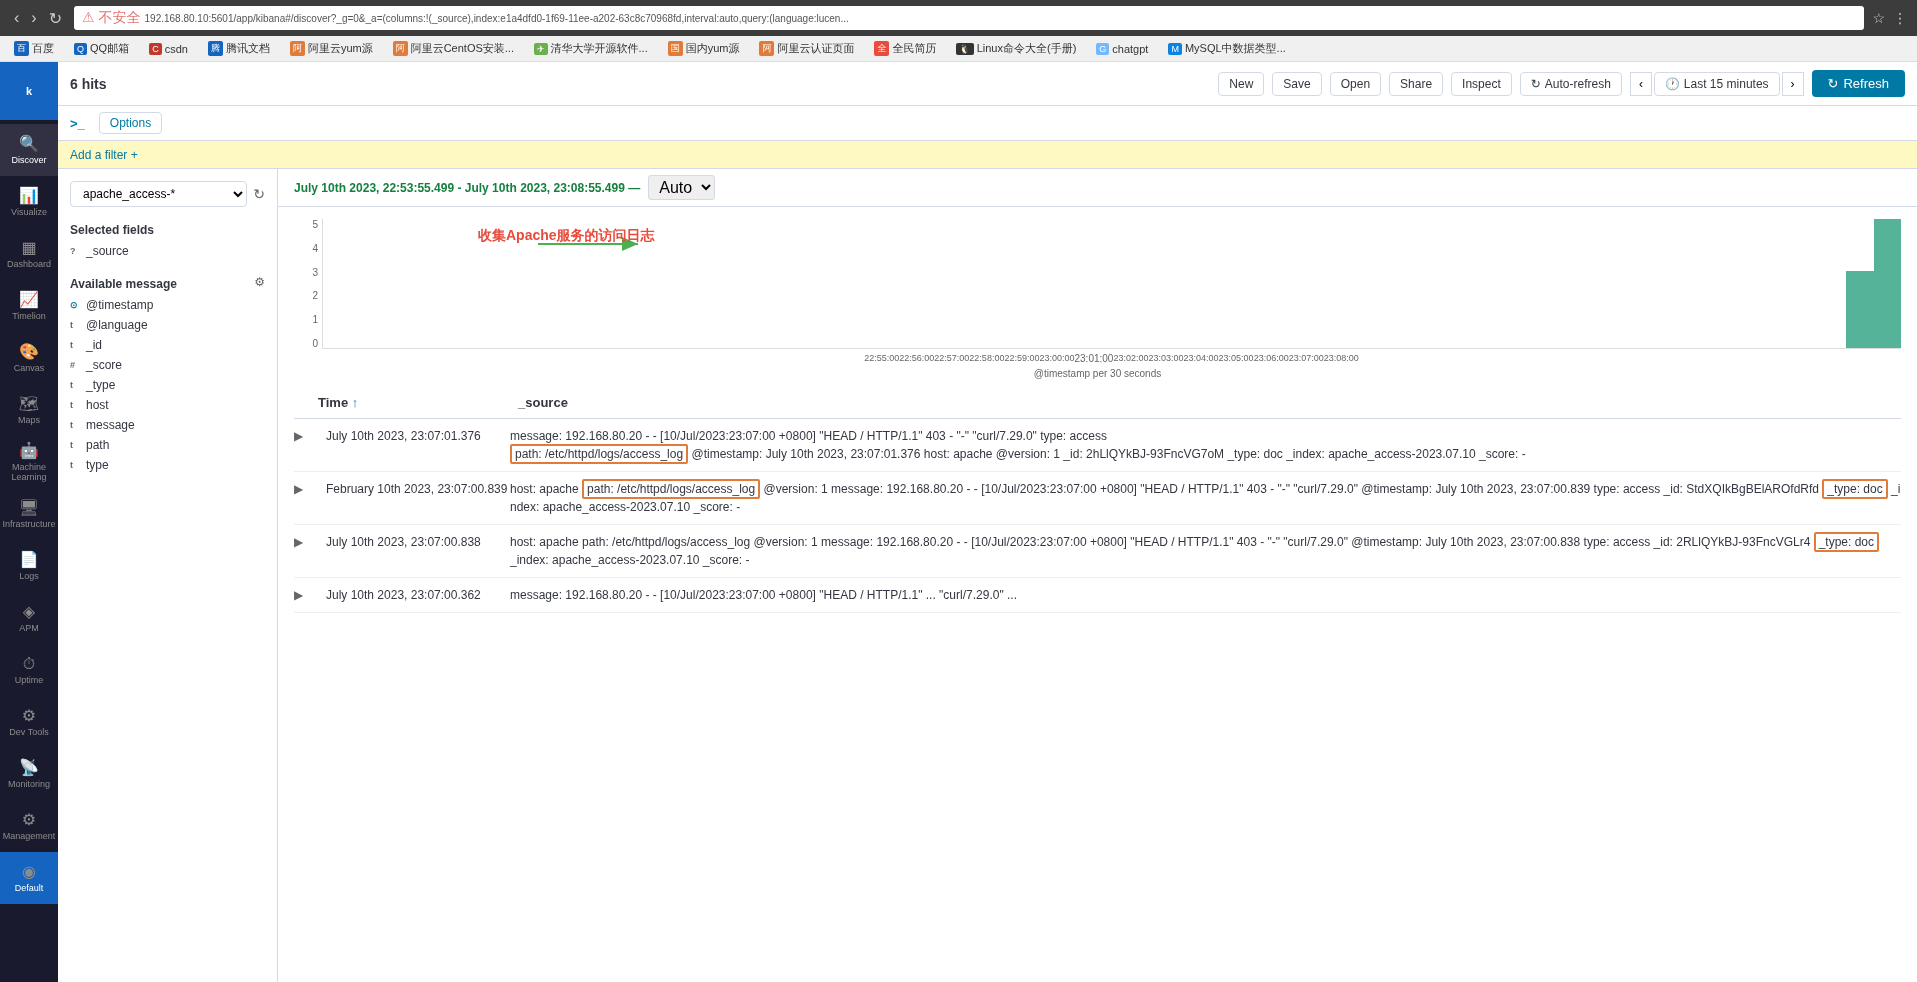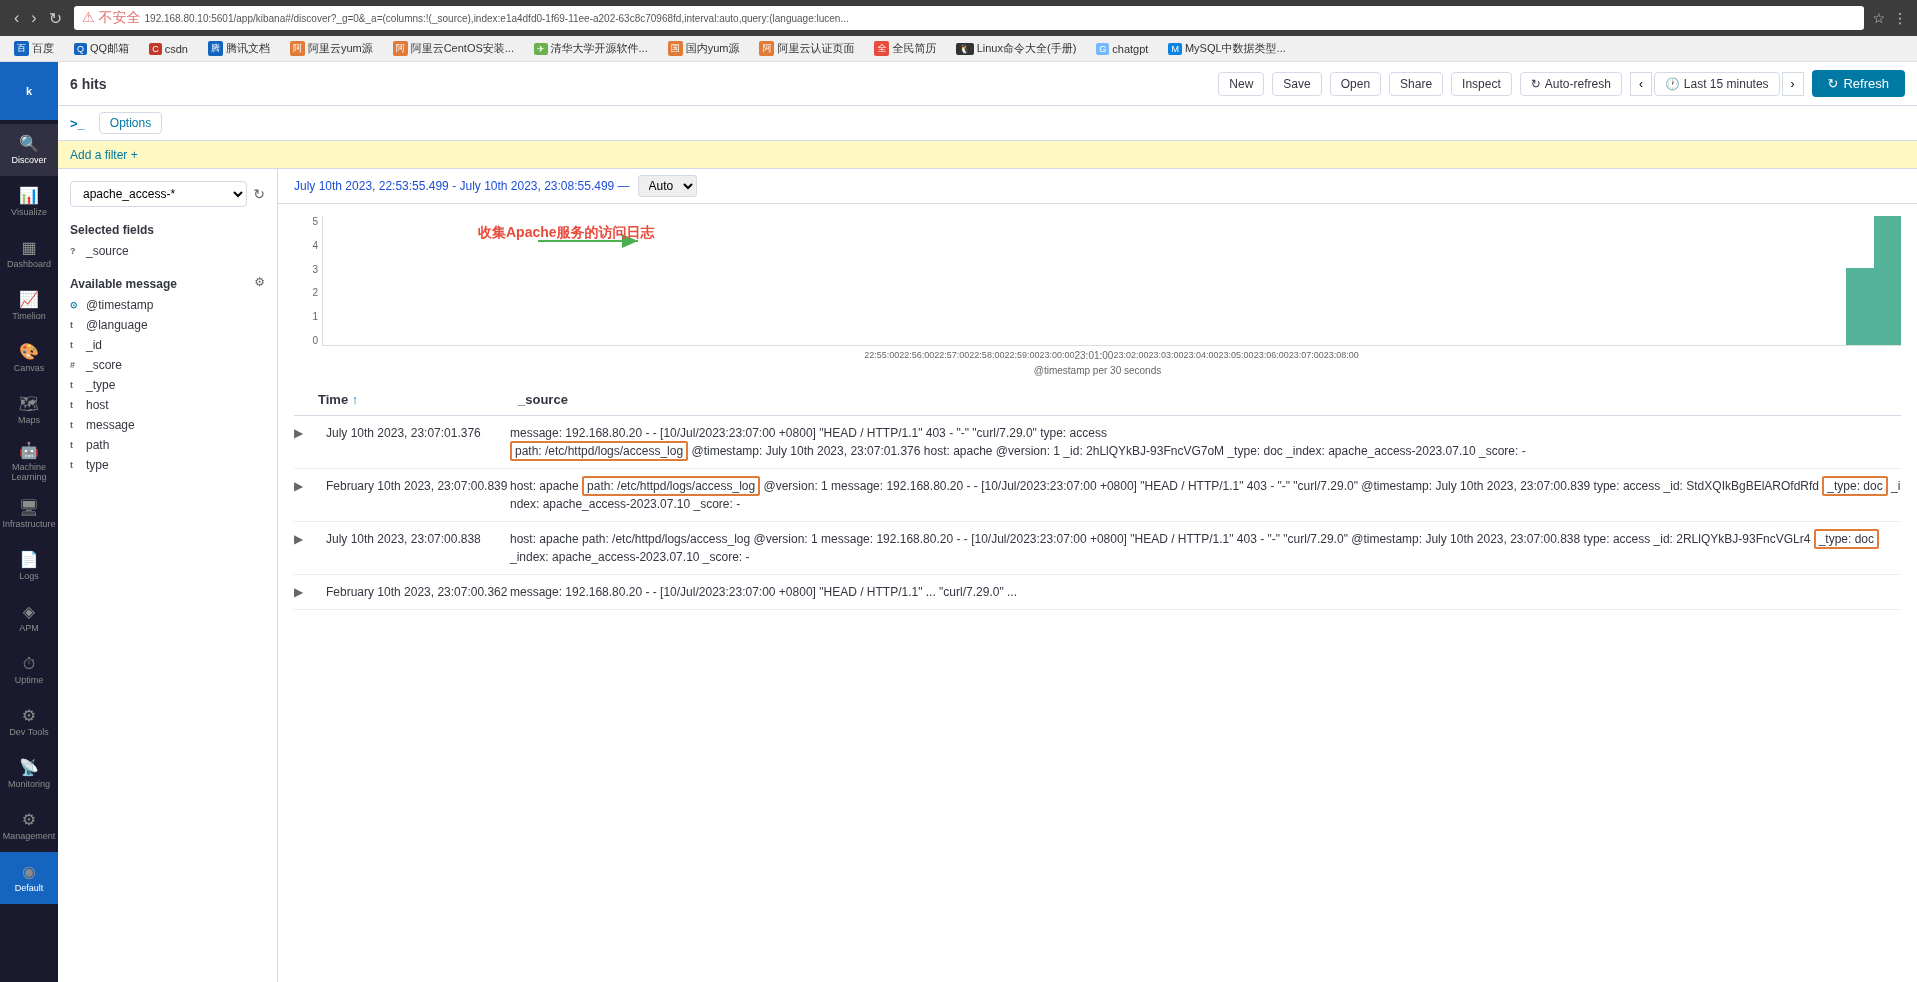--- a/index.html
+++ b/index.html
@@ -329,22 +329,22 @@
         </div>
         <div class="field-item">
           <span class="field-type">t</span>
           <span class="field-name">type</span>
         </div>
       </div>
 
       <div class="right-panel">
 
         <div style="display:flex;align-items:center;padding:6px 16px;border-bottom:1px solid #d3dae6;background:#fff;flex-shrink:0;">
-          <span style="font-size:12px;color:#1d4ed8;">July 10th 2023, 22:53:55.499 - July 10th 2023, 23:08:55.499 —</span>
-          <select style="margin-left:8px;font-size:12px;border:1px solid #d3dae6;padding:2px 6px;border-radius:3px;">
+          <span style="font-size:12px;color:#15803d;font-weight:bold;">July 10th 2023, 22:53:55.499 - July 10th 2023, 23:08:55.499 —</span>
+          <select style="margin-left:8px;font-size:16px;border:1px solid #d3dae6;padding:2px 6px;border-radius:3px;">
             <option>Auto</option>
           </select>
         </div>
 
         <div class="chart-area" style="position:relative;">
           <div class="annotation-text">收集Apache服务的访问日志</div>
 
           <svg style="position:absolute;top:22px;left:260px;pointer-events:none;z-index:5;" width="120" height="40">
             <defs>
               <marker id="arrowhead" markerWidth="8" markerHeight="7" refX="8" refY="3.5" orient="auto">
@@ -489,21 +489,21 @@
                 <span>host: apache path: /etc/httpd/logs/access_log @version: 1 message: 192.168.80.20 - - [10/Jul/2023:23:07:00 +0800] "HEAD / HTTP/1.1" 403 - "-" "curl/7.29.0" @timestamp: July 10th 2023, 23:07:00.838 type: access _id: 2RLlQYkBJ-93FncVGLr4 <span class="highlight-box">_type: doc</span></span>
                 <br>
                 <span>_index: apache_access-2023.07.10 _score: -</span>
               </div>
             </div>
           </div>
 
           <div class="log-row">
             <div class="log-row-header">
               <span class="expand-btn">▶</span>
-              <div class="log-time">February 10th 2023, 23:07:00.362</div>
+              <div class="log-time">July 10th 2023, 23:07:00.362</div>
               <div class="log-source">
                 <span>message: 192.168.80.20 - - [10/Jul/2023:23:07:00 +0800] "HEAD / HTTP/1.1" ... "curl/7.29.0" ...</span>
               </div>
             </div>
           </div>
 
         </div>
       </div>
     </div>
   </div>

